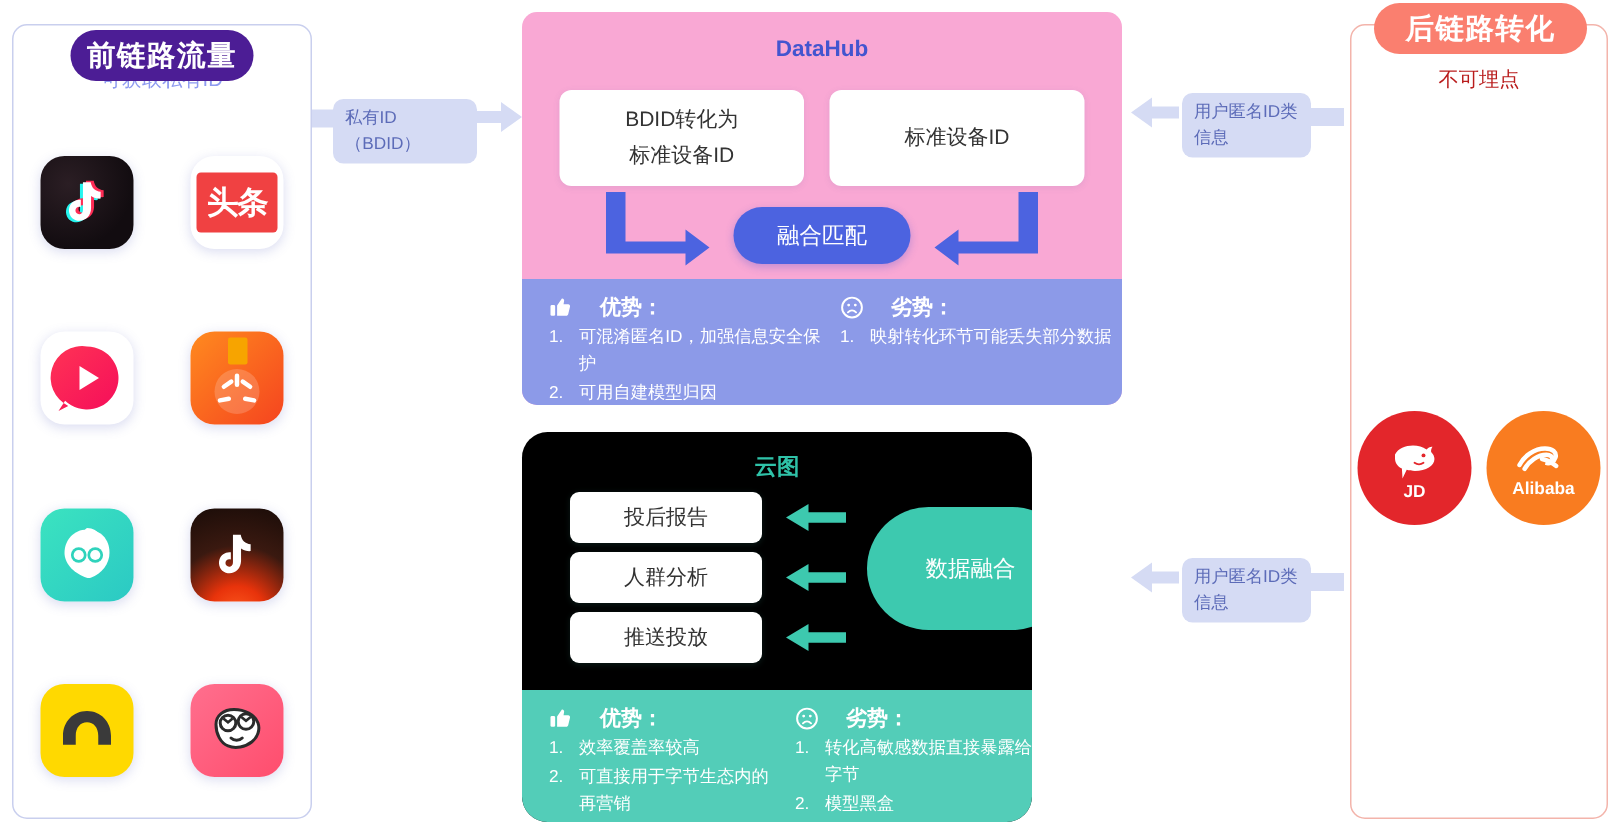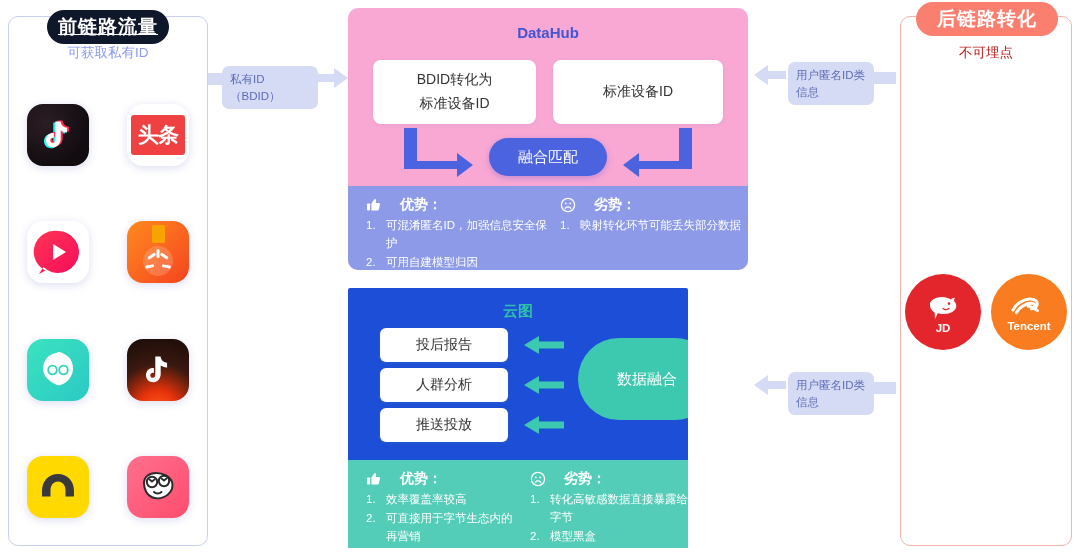--- a/index.html
+++ b/index.html
@@ -25,21 +25,21 @@
     z-index:5;
   }
 
   
   #left-panel{
     position:absolute; left:8px; top:16px; width:200px; height:530px;
     border:1.4px solid #c9cfee;
     border-radius:10px;
     background:#fff;
   }
-  #left-pill{ left:47px; top:10px; width:122px; height:34px; background:#0f172a;text-decoration:underline; }
+  #left-pill{ left:47px; top:20px; width:122px; height:34px; background:#4c1d95; }
   #left-sub{
     position:absolute; left:8px; top:44px; width:200px;
     text-align:center; color:#8e9bf0; font-size:13.5px;
   }
   .icon-grid{
     position:absolute; left:8px; top:76px; width:200px; height:470px;
     display:grid; grid-template-columns:1fr 1fr; grid-template-rows:repeat(4,1fr);
     align-items:center; justify-items:center;
   }
   .app-ico{
@@ -75,21 +75,21 @@
   
   .elbow{ position:absolute; }
   #dh-adv{
     position:absolute; left:0; bottom:0; width:100%; height:84px;
     background:#8c9ae8; padding:10px 0 0 0;
   }
 
   
   #yuntu{
     position:absolute; left:348px; top:288px; width:340px; height:260px;
-    border-radius:2px; background:#1d4ed8; overflow:hidden;
+    border-radius:17px; background:#000000; overflow:hidden;
   }
   #yuntu-title{
     position:absolute; top:14px; left:0; width:100%;
     text-align:center; color:#2fc2a8; font-weight:bold; font-size:15px;
   }
   .yt-card{
     position:absolute; left:32px; width:128px; height:34px;
     background:#fff; border-radius:6px;
     display:flex; align-items:center; justify-content:center;
     font-size:14px; color:#333;
@@ -407,17 +407,17 @@
       </svg>
       <span>JD</span>
     </div>
 
 
     <div class="brand" style="background:#F97C20;">
       <svg width="40" height="26" viewBox="0 0 40 26">
         <path d="M4 17c3-6 10-11 17-11 5 0 8 2.5 7 6-.8 2.8-4 4.5-6.5 3.5 2 .3 3.8-.6 4.2-2.2.4-1.8-1.2-3.1-3.8-3.1-5.4 0-11.6 4.2-14.5 9.4" fill="none" stroke="#fff" stroke-width="3" stroke-linecap="round"></path>
         <path d="M19 13c3 .6 6.5 2.2 9.5 4.6" fill="none" stroke="#fff" stroke-width="3" stroke-linecap="round"></path>
       </svg>
-      <span>Tencent</span>
+      <span>Alibaba</span>
     </div>
   </div>
 
 </div>
 
 </body></html>

